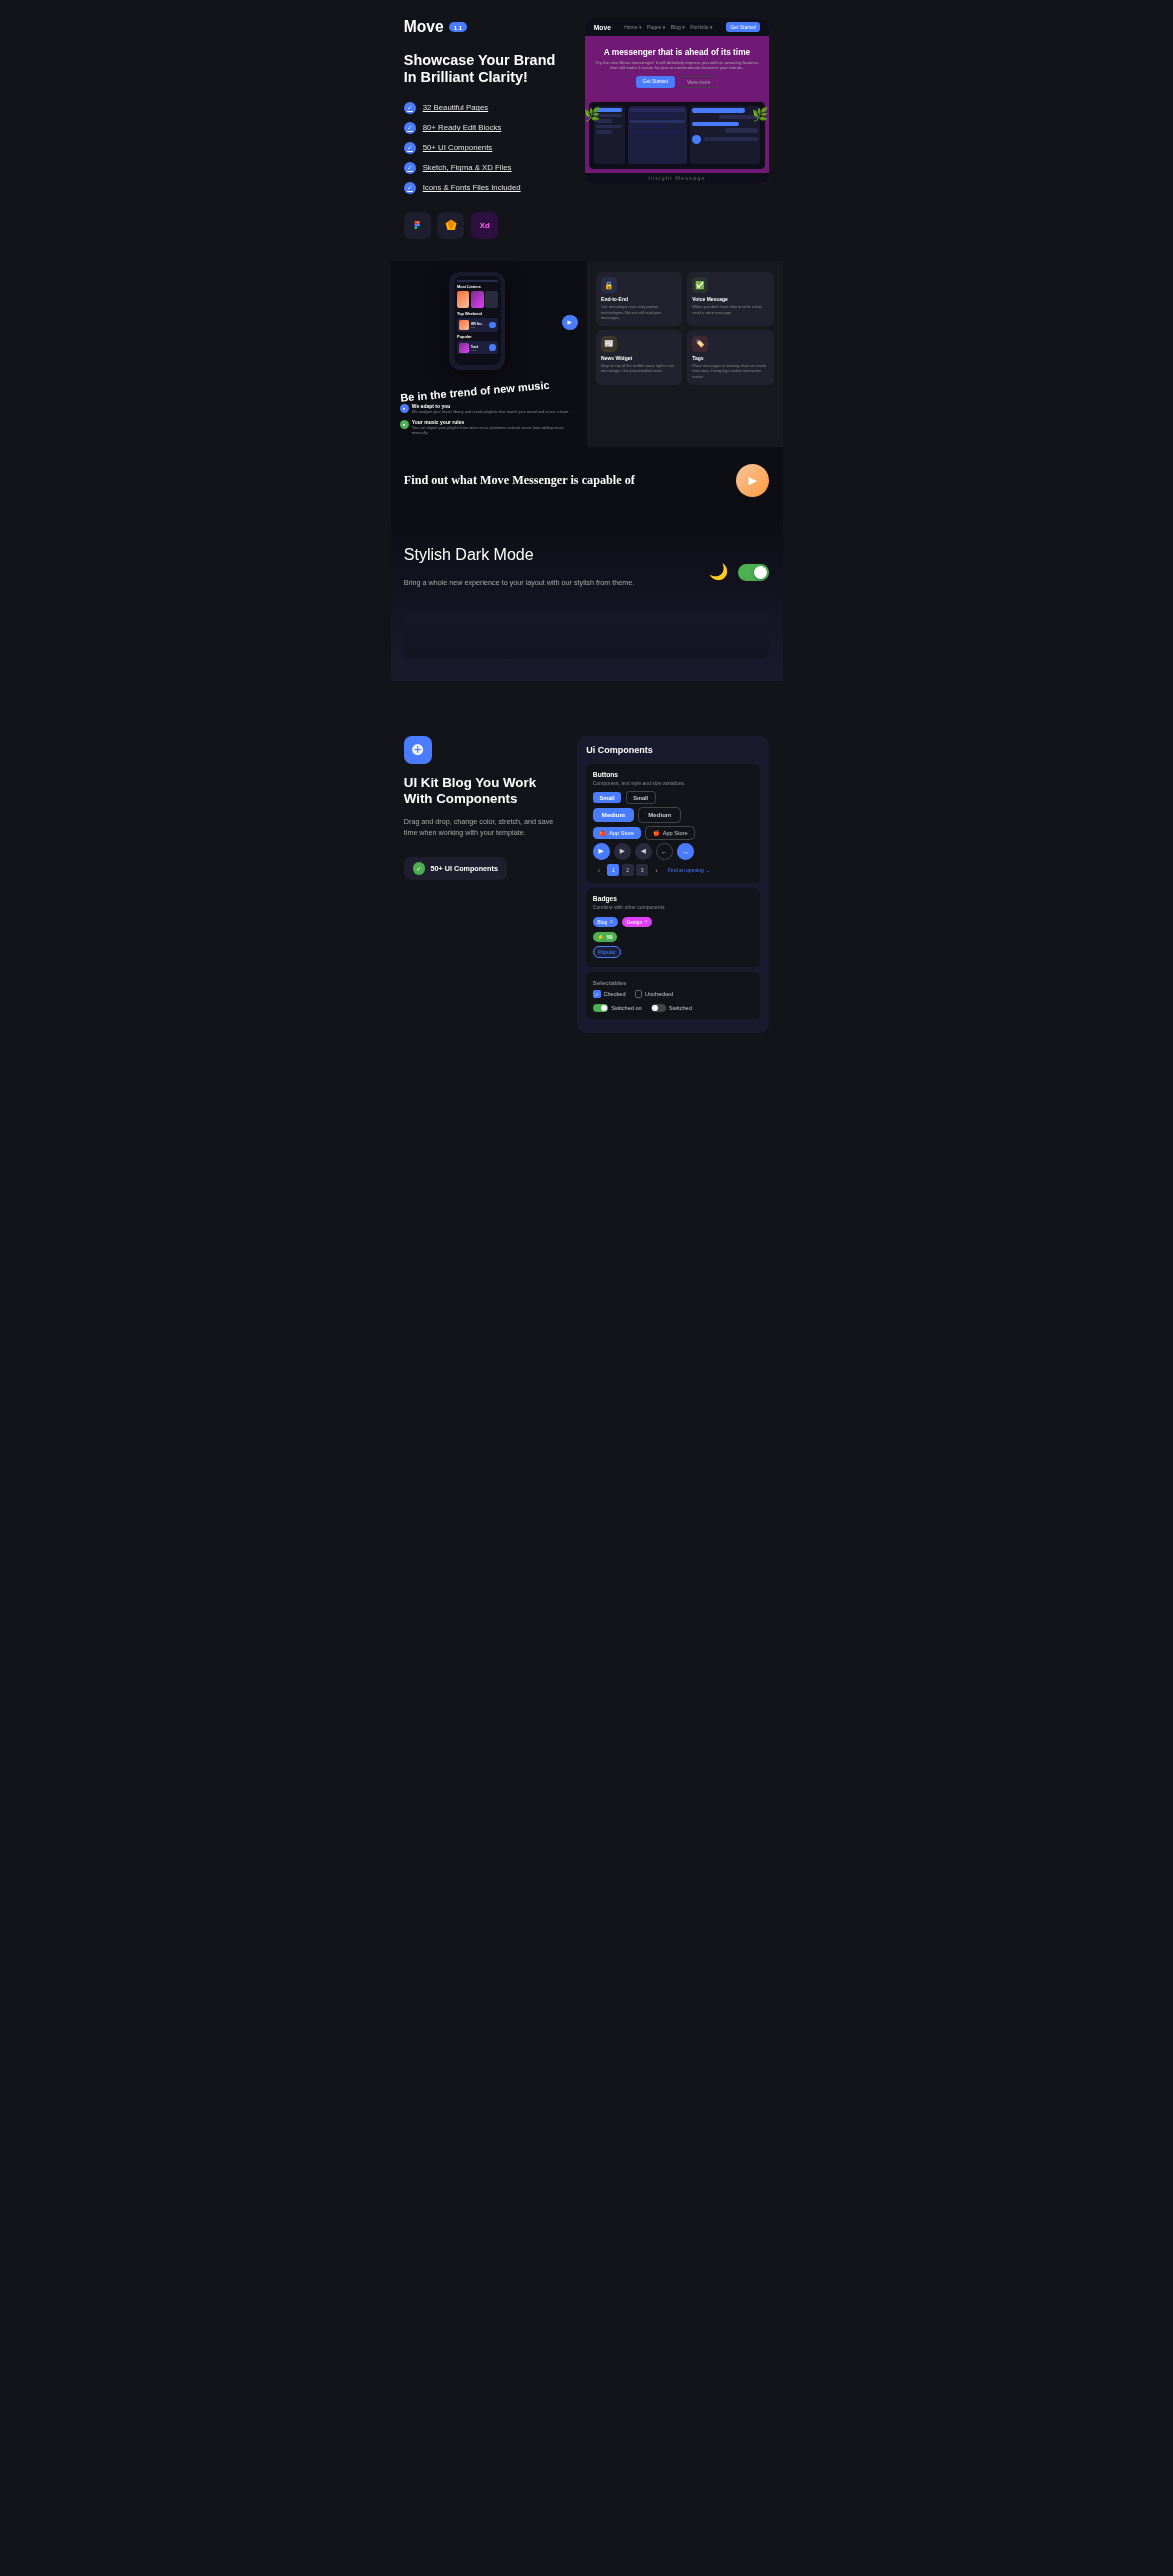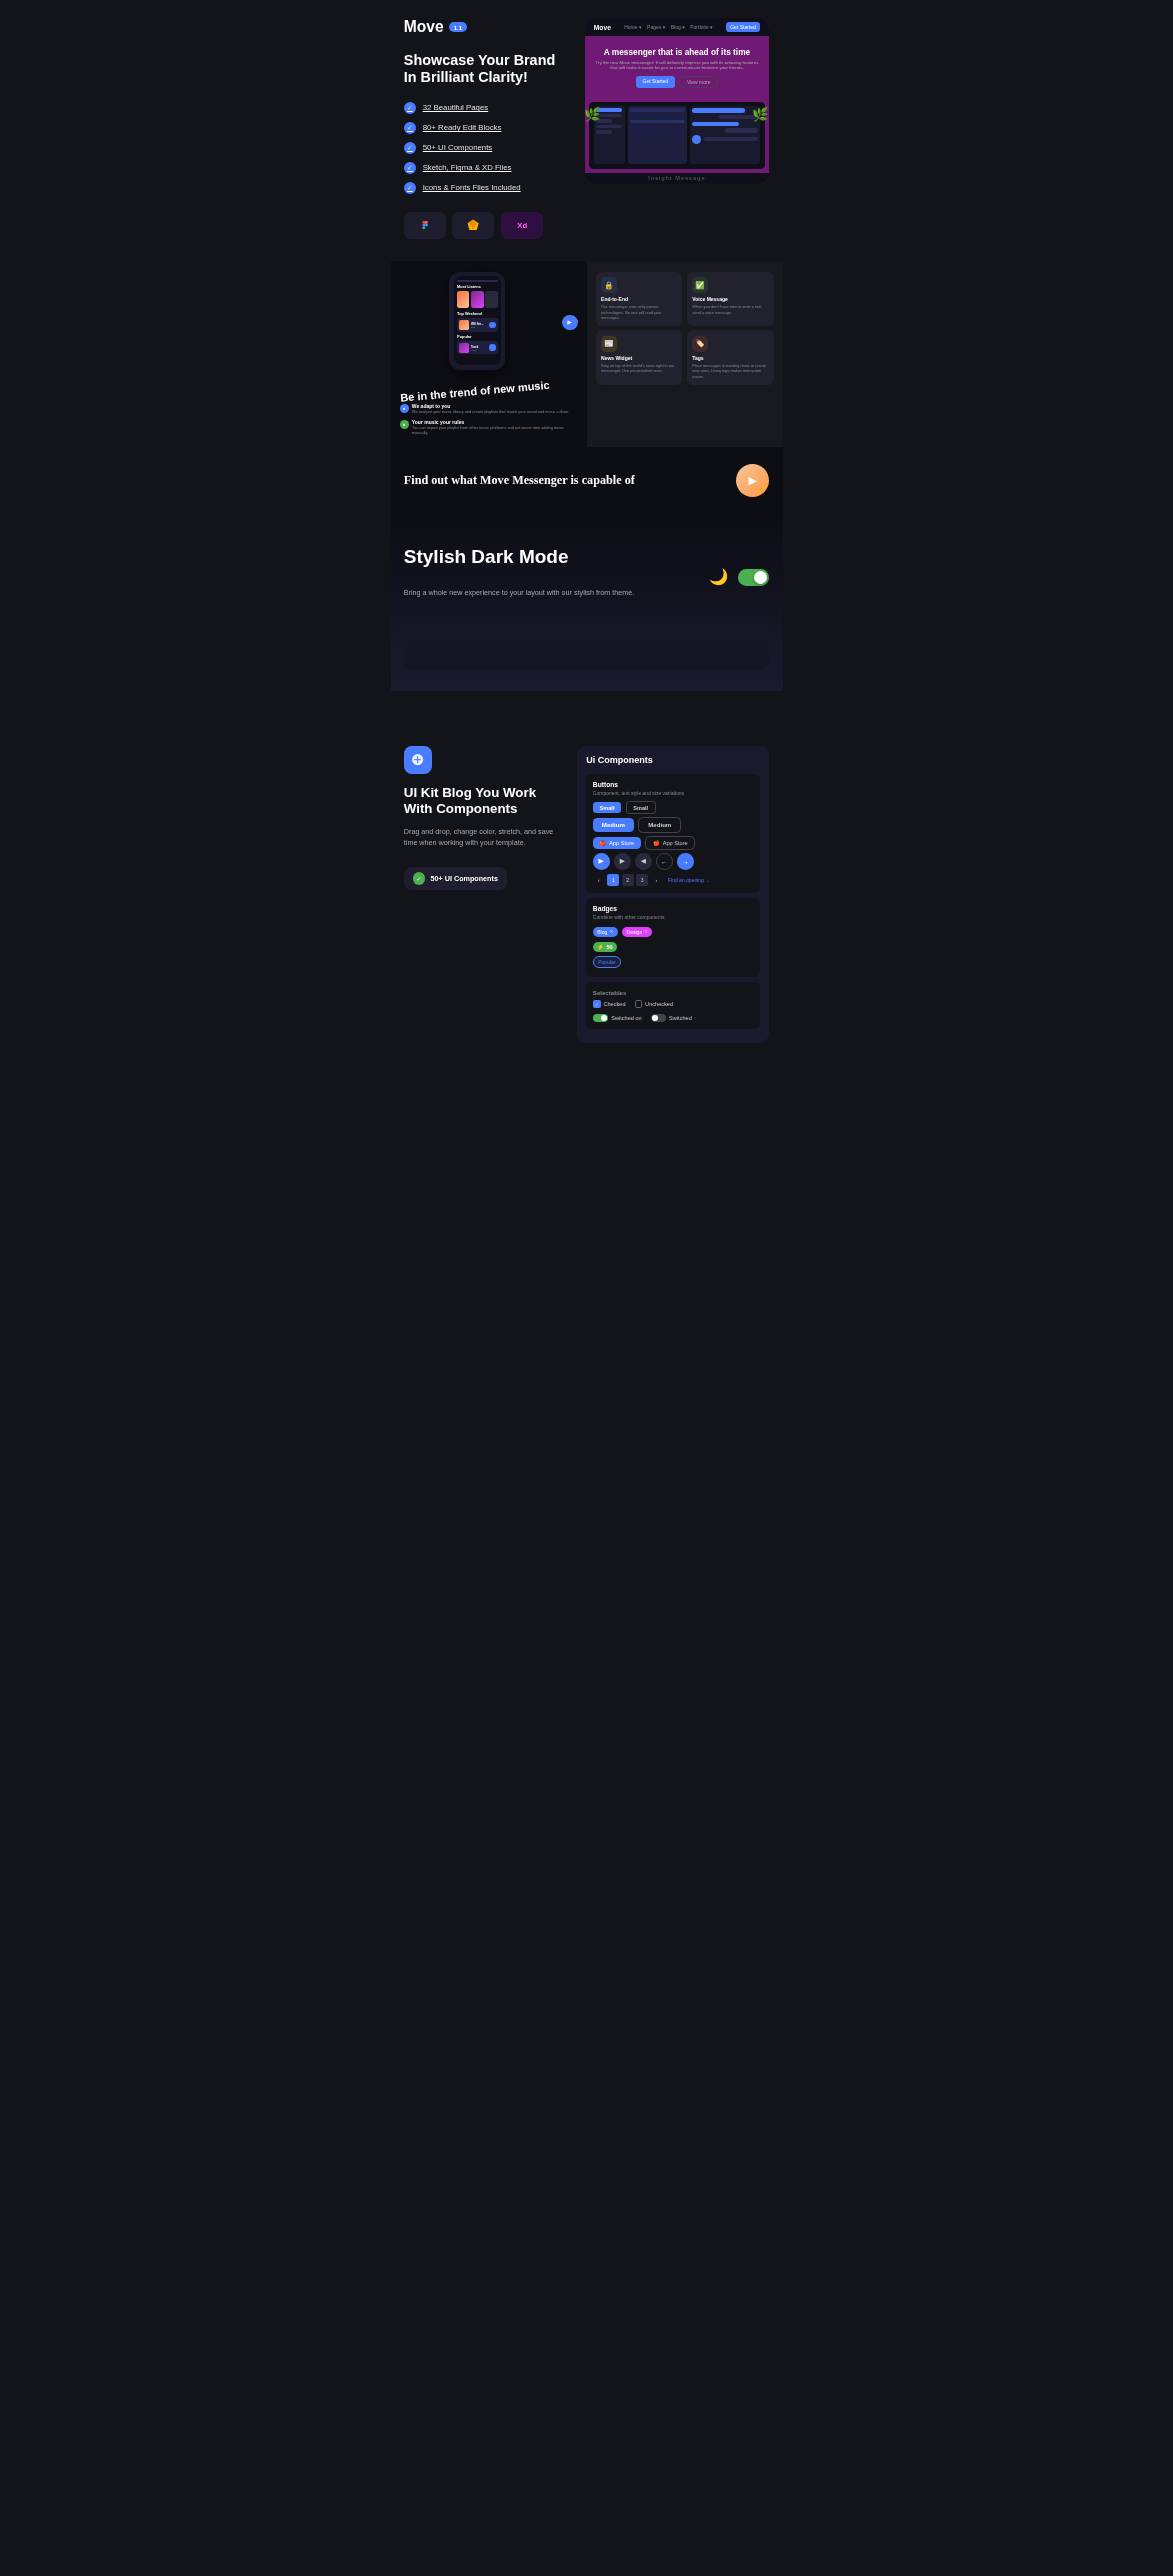--- a/index.html
+++ b/index.html
@@ -69,21 +69,21 @@
       align-items: center;
       justify-content: center;
       flex-shrink: 0;
       font-size: 6.7px;
     }
     .tool-icons {
       display: flex;
       gap: 6.7px;
     }
     .tool-icon-box {
-      width: 42px;
+      width: 27px;
       height: 27px;
       border-radius: 6.7px;
       display: flex;
       align-items: center;
       justify-content: center;
       font-size: 12.2px;
     }
     .tool-figma { background: #1e1e2e; }
     .tool-sketch { background: #1e1e2e; }
     .tool-xd { background: #2d1040; }
@@ -371,23 +371,23 @@
       font-size: 11px;
     }
 
     
     .dark-mode-section {
       background: linear-gradient(180deg, #0d0d14 0%, #1a1a2e 100%);
       padding: 22px 13.3px;
       text-align: center;
     }
     .dark-mode-title {
-      font-size: 19px;
-      font-weight: 700;
-      margin-bottom: 20px;
+      font-size: 16px;
+      font-weight: 400;
+      margin-bottom: 14px;
     }
     .dark-mode-desc {
       font-size: 7.2px;
       color: #aaa;
       margin-bottom: 11px;
     }
     .dark-mode-toggle-row {
       display: flex;
       align-items: center;
       justify-content: center;

